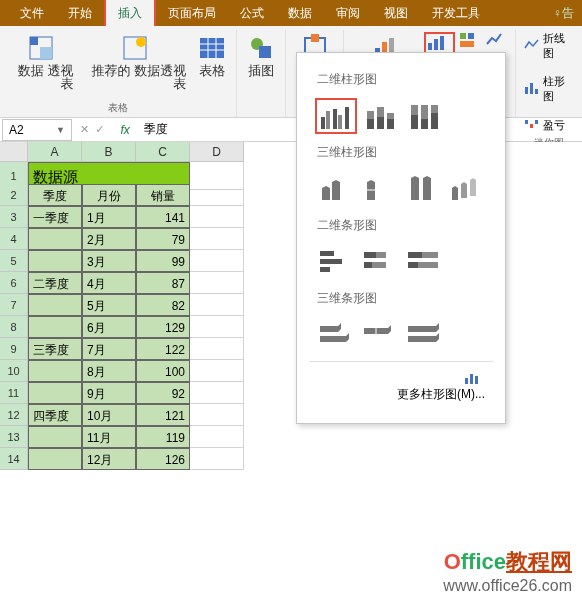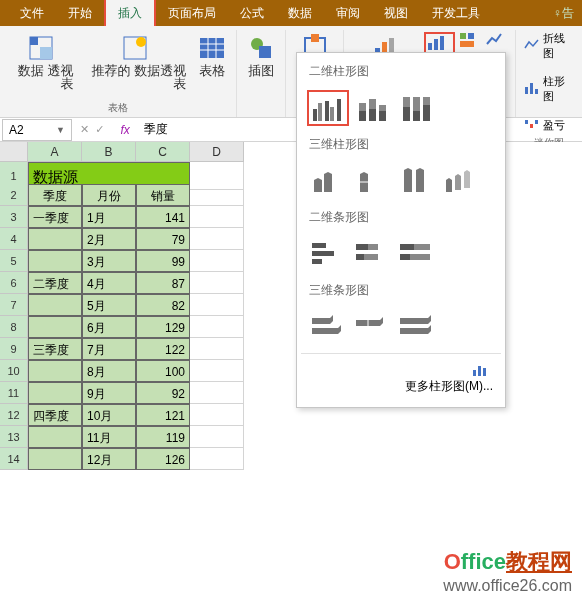--- a/index.html
+++ b/index.html
@@ -16,31 +16,31 @@
     .ribbon-btns { display: flex; gap: 2px; }
     .ribbon-btn { display: flex; flex-direction: column; align-items: center; padding: 2px 4px; cursor: pointer; }
     .ribbon-btn-icon { width: 32px; height: 32px; display: flex; align-items: center; justify-content: center; }
     .ribbon-btn-label { font-size: 13px; color: #333; text-align: right; line-height: 13px; margin-top: 0; }
     .ribbon-small { display: flex; flex-direction: column; gap: 11px; }
     .ribbon-small-item { display: flex; align-items: center; font-size: 11px; padding: 1px 4px; cursor: pointer; }
     .ribbon-small-icon { width: 16px; height: 16px; margin-right: 3px; }
     
     .col-btn-highlight { border: 2px solid #e74c3c; padding: 1px; display: inline-block; }
     
-    .chart-dropdown { position: absolute; top: 52px; left: 296px; background: #fff; border: 1px solid #c6c6c6; box-shadow: 2px 2px 6px rgba(0,0,0,0.2); z-index: 100; width: 210px; padding: 4px; }
+    .chart-dropdown { position: absolute; top: 52px; left: 296px; background: #fff; border: 1px solid #c6c6c6; box-shadow: 2px 2px 6px rgba(0,0,0,0.2); z-index: 100; width: 210px; padding: 12px; }
     .chart-section-title { font-size: 12px; color: #666; padding: 6px 8px; }
     .chart-options { display: flex; gap: 2px; padding: 4px 6px; }
     .chart-opt { width: 42px; height: 36px; display: flex; align-items: center; justify-content: center; cursor: pointer; }
     .chart-opt.hl { border: 2px solid #e74c3c; }
     .more-charts { display: flex; align-items: flex-end; padding: 8px; border-top: 1px solid #e0e0e0; margin-top: 4px; font-size: 12px; cursor: pointer; flex-direction: column; }
     .more-charts-icon { width: 16px; height: 16px; margin-right: 6px; }
     
     .namebox-row { height: 24px; display: flex; align-items: center; background: #fff; border-bottom: 1px solid #d4d4d4; }
     .namebox { width: 70px; height: 22px; border: 1px solid #c6c6c6; padding: 0 6px; font-size: 12px; display: flex; align-items: center; justify-content: space-between; margin-left: 2px; }
-    .fx-label { margin: 0 8px; font-style: italic; color: #a21caf; font-size: 12px; }
+    .fx-label { margin: 0 8px; font-style: italic; color: #15803d; font-size: 12px; }
     .formula-bar { flex: 1; padding: 0 6px; font-size: 12px; }
     .nb-btns { display: flex; gap: 6px; margin: 0 8px; }
     .nb-btn { color: #999; font-size: 11px; cursor: pointer; }
     
     .grid-area { position: relative; background: #fff; }
     .col-headers { display: flex; height: 20px; }
     .corner { width: 28px; height: 20px; background: #e6e6e6; border-right: 1px solid #c6c6c6; border-bottom: 1px solid #c6c6c6; }
     .col-h { width: 54px; height: 20px; background: #e6e6e6; border-right: 1px solid #c6c6c6; border-bottom: 1px solid #c6c6c6; text-align: center; font-size: 12px; line-height: 20px; color: #333; }
     .col-h.sel { background: #c8e6c9; }
     

